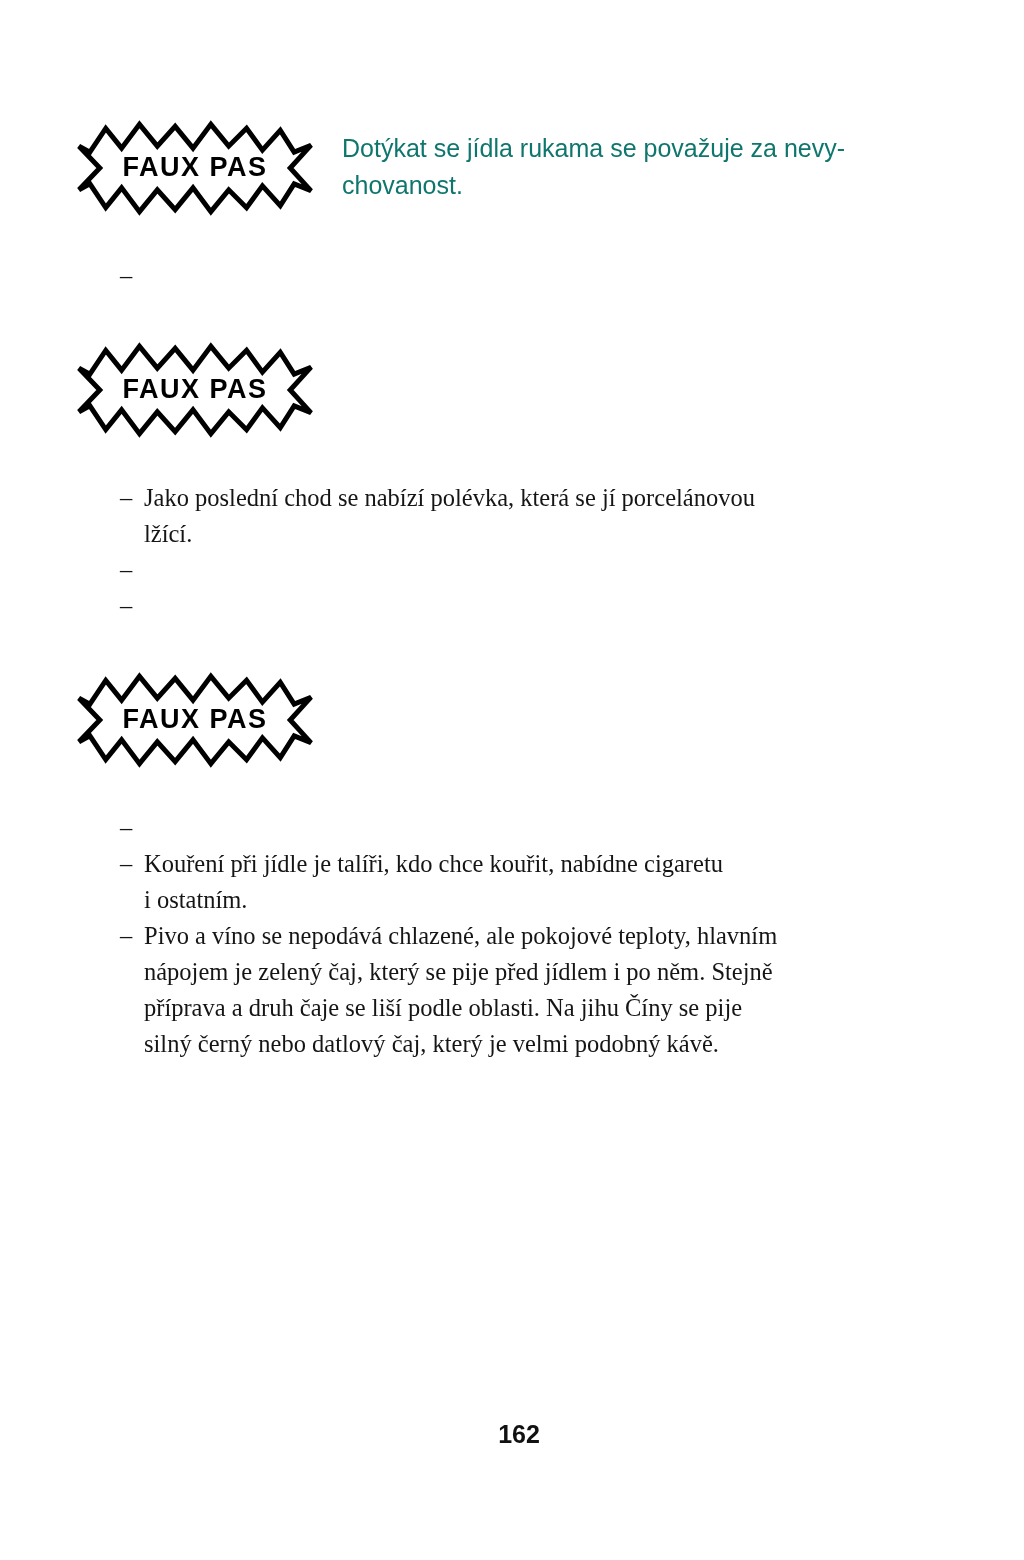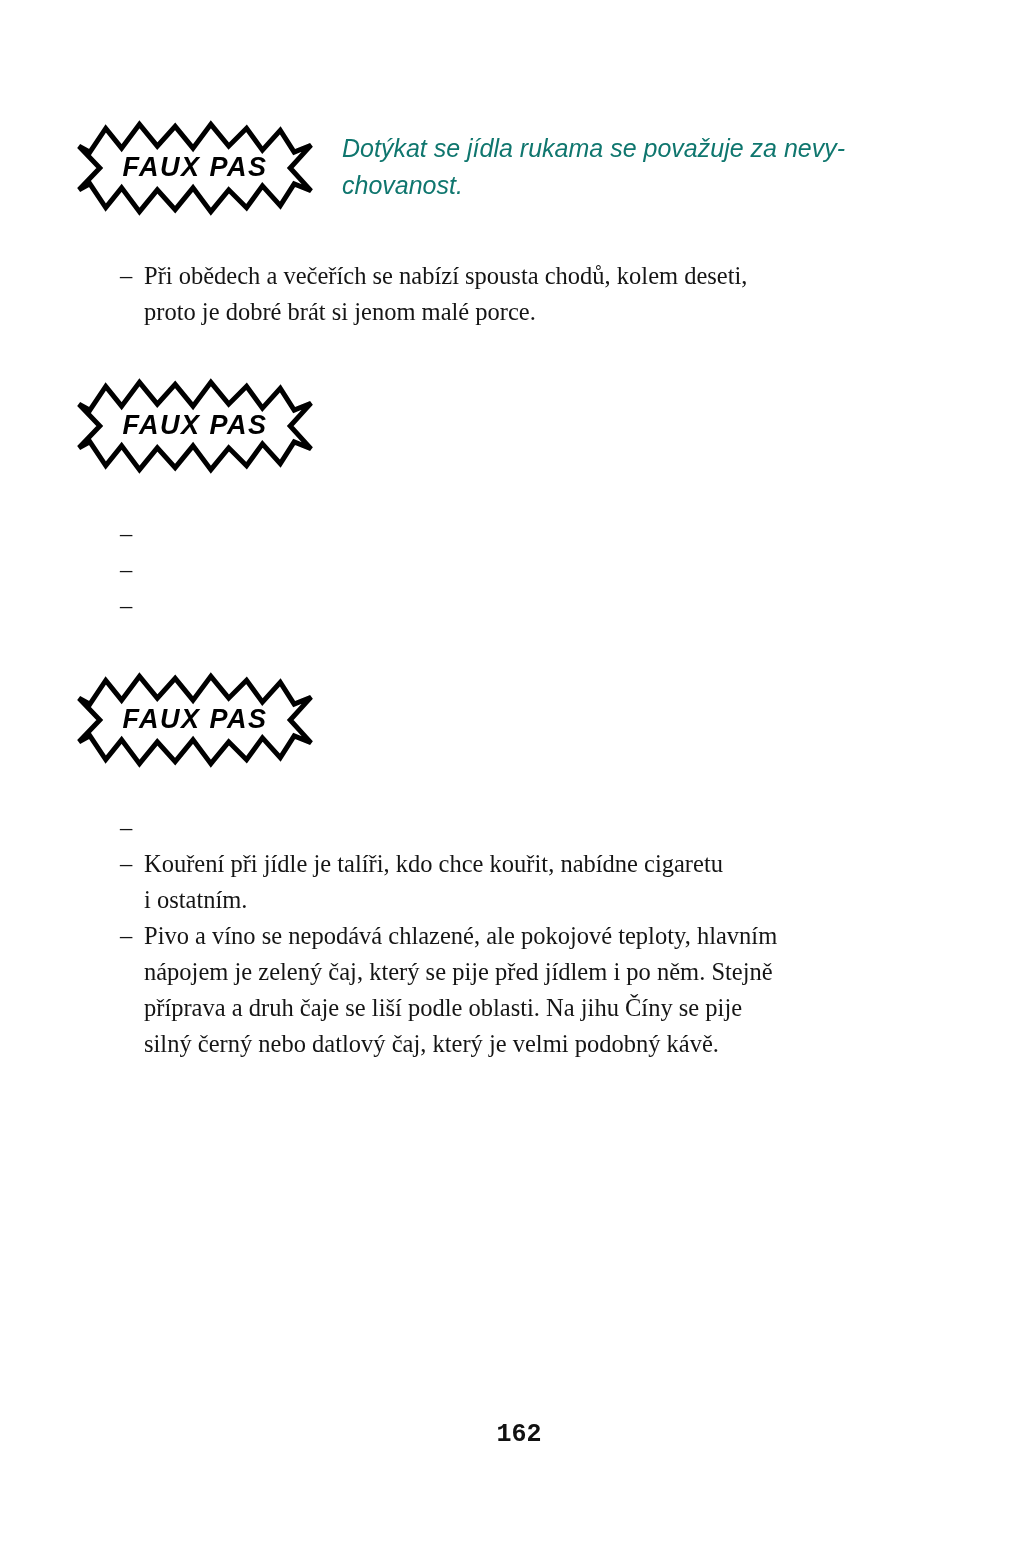--- a/index.html
+++ b/index.html
@@ -11,21 +11,20 @@
     font-family: "Liberation Serif", serif;
     color: #151515;
     overflow: hidden;
   }
   .page { padding: 118px 112px 0 76px; }
 
   .badge-row {
     display: flex;
     align-items: flex-start;
     margin-bottom: 40px;
-    font-style: italic;
   }
   .badge {
     position: relative;
     width: 238px;
     height: 100px;
     flex: 0 0 auto;
     margin-right: 28px;
   }
   .badge svg { position: absolute; left: 0; top: 0; width: 100%; height: 100%; }
   .badge .badge-label {
@@ -57,21 +56,21 @@
   }
   .bullet .dash { width: 24px; flex: 0 0 auto; }
   .bullet .text { white-space: pre-line; }
 
   .page-number {
     position: absolute;
     left: 14px;
     right: 0;
     top: 1420px;
     text-align: center;
-    font-family: Liberation Mono, monospace;
+    font-family: Liberation Sans, sans-serif;
     font-weight: bold;
     font-size: 25px;
     color: #111;
   }
 </style>
 </head>
 <body>
 
 <div class="page">
 
@@ -82,37 +81,37 @@
       </svg>
       <span class="badge-label">FAUX PAS</span>
     </div>
     <div class="note">Dotýkat se jídla rukama se považuje za nevy-
 chovanost.</div>
   </div>
 
   <div class="bullets">
     <div class="bullet">
       <span class="dash">–</span>
-      <span class="text">Při obědech a večeřích se nabízí spousta chodů, kolem deseti,
-proto je dobré brát si jenom malé porce.</span>
     </div>
   </div>
 
   <div class="badge-row">
     <div class="badge">
       <svg viewBox="0 0 240 100">
         <polygon points="14,34 30,10 46,30 64,6 82,28 100,8 118,30 136,6 154,28 172,10 188,32 206,12 220,34 237,27 216,50 237,73 220,66 206,88 188,68 172,90 154,72 136,94 118,70 100,92 82,72 64,94 46,70 30,90 14,66 3,72 24,50 3,28" fill="#ffffff" stroke="#000000" stroke-width="5" stroke-linejoin="miter"></polygon>
       </svg>
       <span class="badge-label">FAUX PAS</span>
     </div>
   </div>
 
   <div class="bullets">
     <div class="bullet">
       <span class="dash">–</span>
+      <span class="text">Jako poslední chod se nabízí polévka, která se jí porcelánovou
+lžící.</span>
     </div>
     <div class="bullet">
       <span class="dash">–</span>
     </div>
     <div class="bullet">
       <span class="dash">–</span>
     </div>
   </div>
 
   <div class="badge-row">

